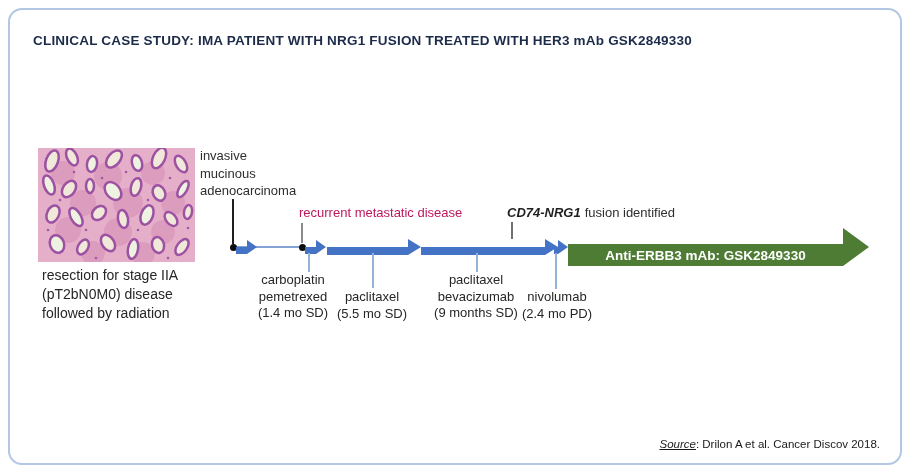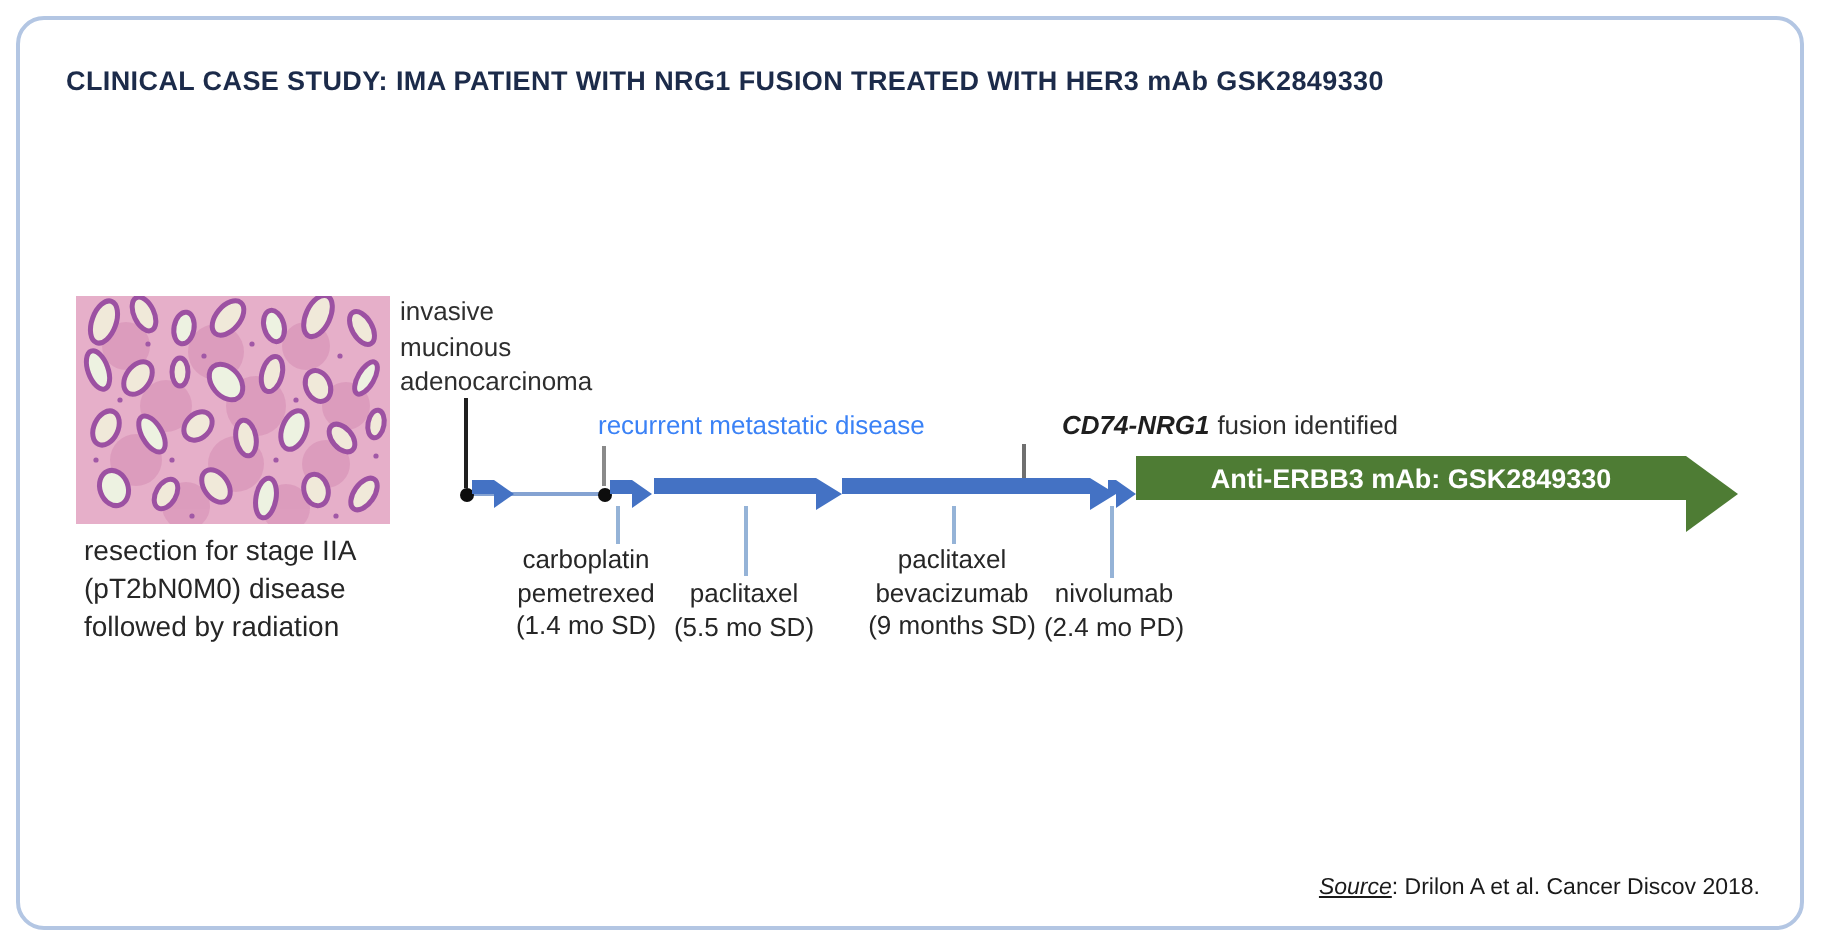--- a/index.html
+++ b/index.html
@@ -13,32 +13,32 @@
   html,body{background:#ffffff;}
   body{font-family:"Liberation Sans",sans-serif;}
   .canvas{position:relative;width:912px;height:476px;background:#fff;overflow:hidden;}
   .card{position:absolute;left:8px;top:8px;width:894px;height:457px;
         background:#fff;border:2px solid #b3c6e3;border-radius:14px;}
   .title{position:absolute;left:33px;top:33px;font-size:13.5px;font-weight:bold;
          color:var(--navy);letter-spacing:.2px;white-space:nowrap;}
   .histo{position:absolute;left:38px;top:148px;width:157px;height:114px;}
   .caption{position:absolute;left:42px;top:266px;font-size:14px;line-height:19px;color:var(--ink);}
   .m1{position:absolute;left:200px;top:147px;font-size:13px;line-height:17.5px;color:#2e2e2e;}
-  .m2{position:absolute;left:299px;top:205px;font-size:13px;color:#3b82f6;white-space:nowrap;}
+  .m2{position:absolute;left:299px;top:205px;font-size:13px;color:#be185d;white-space:nowrap;}
   .m3{position:absolute;left:507px;top:205px;font-size:13px;color:#2e2e2e;white-space:nowrap;}
-  .m3 .gene{font-weight:bold;font-style:italic;color:#1f1f1f;margin-left:24px;}
+  .m3 .gene{font-weight:bold;font-style:italic;color:#1f1f1f;}
   .m3 .rest{margin-left:4px;}
   .vline{position:absolute;width:1.5px;}
   .vline.black{background:#1f1f1f;}
   .vline.gray{background:#8a8a8a;}
   .vline.dgray{background:#6f6f6f;}
   .vline.lblue{background:var(--lightblue);}
   .dot{position:absolute;width:7px;height:7px;border-radius:50%;background:#0d0d0d;}
   .baseline{position:absolute;height:1.5px;background:#85a3d2;}
-  .harrow{position:absolute;display:flex;align-items:flex-start;transform:translateY(-50%);}
+  .harrow{position:absolute;display:flex;align-items:flex-end;transform:translateY(-50%);}
   .harrow .ab{background:var(--blue);flex:1;}
   .harrow.big .ab{height:8px;}
   .harrow.big .ah{width:0;height:0;border-top:8.5px solid transparent;
                   border-bottom:8.5px solid transparent;border-left:13px solid var(--blue);}
   .harrow.small .ab{height:7px;}
   .harrow.small .ah{width:0;height:0;border-top:7px solid transparent;
                     border-bottom:7px solid transparent;border-left:10px solid var(--blue);}
   .harrow.green .ab{height:22px;background:var(--green);display:flex;align-items:center;justify-content:center;}
   .harrow.green .ah{width:0;height:0;border-top:19px solid transparent;
                     border-bottom:19px solid transparent;border-left:26px solid var(--green);}

